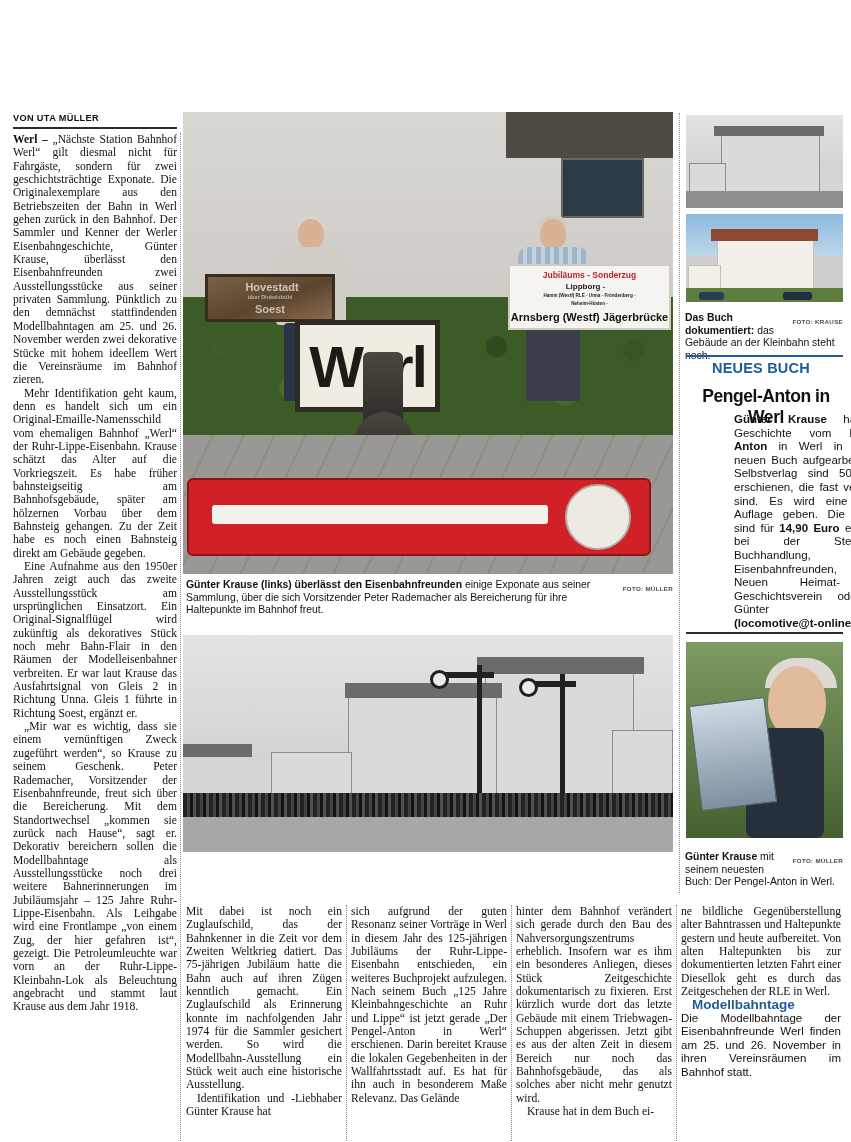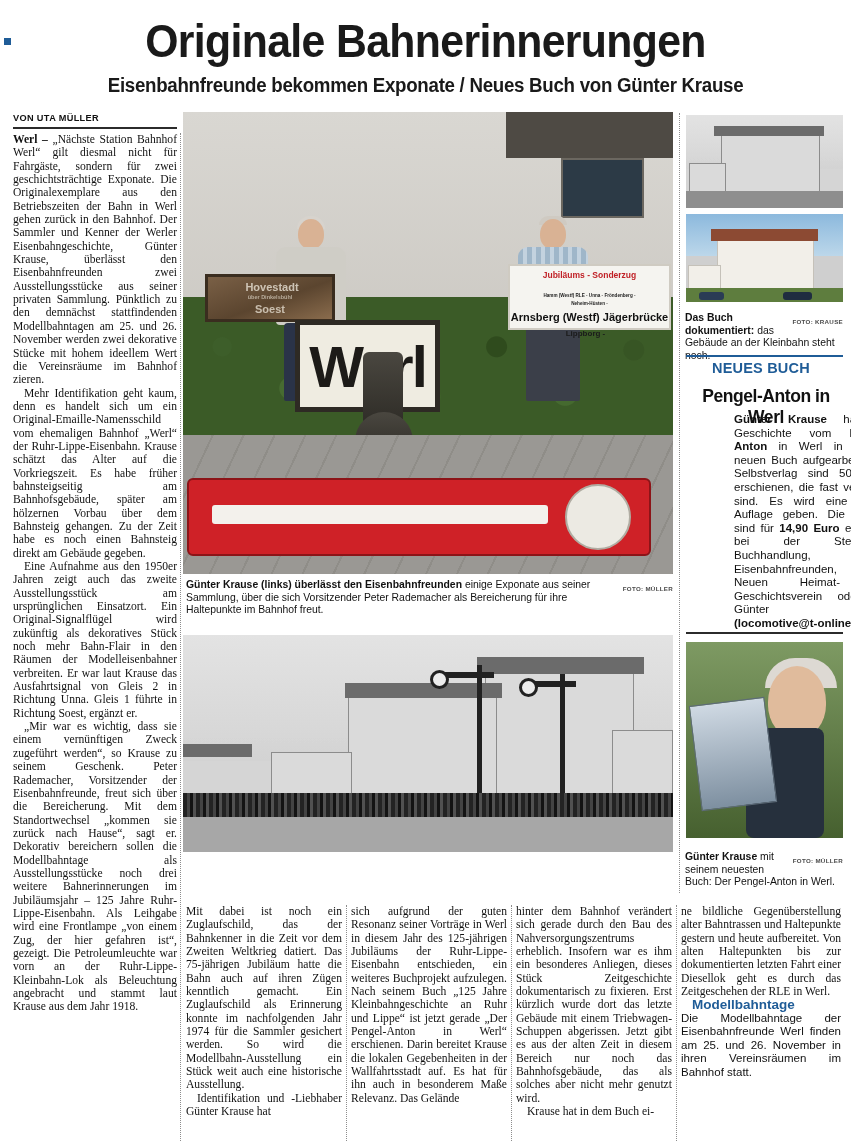--- a/index.html
+++ b/index.html
@@ -274,25 +274,20 @@
     height: 1.5px;
     background: #2b2b2b;
   }
   #rail-divider-krause { top: 632px; }
 </style>
 </head>
 <body>
 
 <div class="page">
 
-  <div class="masthead">
-    <div class="corner-mark"></div>
-    <div class="headline">Originale Bahnerinnerungen</div>
-    <div class="subheadline">Eisenbahnfreunde bekommen Exponate / Neues Buch von Günter Krause</div>
-  </div>
 
   <div class="byline">VON UTA MÜLLER</div>
   <div class="byline-rule"></div>
   <div class="body-col" id="lead-col">
       <p class="first"><b>Werl –</b> „Nächste Station Bahnhof Werl“ gilt diesmal nicht für Fahrgäste, sondern für zwei geschichtsträchtige Exponate. Die Originalexemplare aus den Betriebszeiten der Bahn in Werl gehen zurück in den Bahnhof. Der Sammler und Kenner der Werler Eisenbahngeschichte, Günter Krause, überlässt den Eisenbahnfreunden zwei Ausstellungsstücke aus seiner privaten Sammlung. Pünktlich zu den demnächst stattfindenden Modellbahntagen am 25. und 26. November werden zwei dekorative Stücke mit hohem ideellem Wert die Vereinsräume im Bahnhof zieren.</p>
       <p class="">Mehr Identifikation geht kaum, denn es handelt sich um ein Original-Emaille-Namensschild vom ehemaligen Bahnhof „Werl“ der Ruhr-Lippe-Eisenbahn. Krause schätzt das Alter auf die Vorkriegszeit. Es habe früher bahnsteigseitig am Bahnhofsgebäude, später am hölzernen Vorbau über dem Bahnsteig gehangen. Zu der Zeit habe es noch einen Bahnsteig direkt am Gebäude gegeben.</p>
       <p class="">Eine Aufnahme aus den 1950er Jahren zeigt auch das zweite Ausstellungsstück am ursprünglichen Einsatzort. Ein Original-Signalflügel wird zukünftig als dekoratives Stück noch mehr Bahn-Flair in den Räumen der Modelleisenbahner verbreiten. Er war laut Krause das Ausfahrtsignal von Gleis 2 in Richtung Unna. Gleis 1 führte in Richtung Soest, ergänzt er.</p>
       <p class="">„Mir war es wichtig, dass sie einem vernünftigen Zweck zugeführt werden“, so Krause zu seinem Geschenk. Peter Rademacher, Vorsitzender der Eisenbahnfreunde, freut sich über die Bereicherung. Mit dem Standortwechsel „kommen sie zurück nach Hause“, sagt er. Dekorativ bereichern sollen die Modellbahntage als Ausstellungsstücke noch drei weitere Bahnerinnerungen im Jubiläumsjahr – 125 Jahre Ruhr-Lippe-Eisenbahn. Als Leihgabe wird eine Frontlampe „von einem Zug, der hier gefahren ist“, gezeigt. Die Petroleumleuchte war vorn an der Ruhr-Lippe-Kleinbahn-Lok als Beleuchtung angebracht und stammt laut Krause aus dem Jahr 1918.</p>
     </div>
 
@@ -331,21 +326,21 @@
         <div style="position:absolute;left:4px;top:26px;right:4px;text-align:center;font-family:'Liberation Sans',sans-serif;font-weight:700;font-size:11px;color:#e2dacc;opacity:.8;">Soest</div>
       </div>
 
       <div class="sign sign-werl" style="left:112px;top:208px;width:145px;height:92px;font-size:58px;letter-spacing:-2px;">Werl</div>
 
       <div class="lamp" style="left:180px;top:240px;width:40px;height:96px;"></div>
       <div class="lamp" style="left:172px;top:300px;width:58px;height:58px;border-radius:50%;"></div>
 
       <div class="sign sign-white" style="left:325px;top:152px;width:163px;height:66px;">
         <div style="position:absolute;left:0;right:0;top:4px;text-align:center;font-family:'Liberation Sans',sans-serif;font-weight:700;font-size:8.5px;color:#c02026;">Jubiläums - Sonderzug</div>
-        <div style="position:absolute;left:0;right:8px;top:16px;text-align:center;font-family:'Liberation Sans',sans-serif;font-weight:700;font-size:8px;color:#1b1b1b;margin-top:47px;">Lippborg -</div>
+        <div style="position:absolute;left:0;right:8px;top:16px;text-align:center;font-family:'Liberation Sans',sans-serif;font-weight:700;font-size:8px;color:#1b1b1b;">Lippborg -</div>
         <div style="position:absolute;left:0;right:0;top:27px;text-align:center;font-family:'Liberation Sans',sans-serif;font-weight:700;font-size:4.6px;color:#1b1b1b;">Hamm (Westf) RLE - Unna - Fröndenberg -</div>
         <div style="position:absolute;left:0;right:0;top:35px;text-align:center;font-family:'Liberation Sans',sans-serif;font-weight:700;font-size:4.6px;color:#1b1b1b;">Neheim-Hüsten -</div>
         <div style="position:absolute;left:0;right:0;top:45px;text-align:center;font-family:'Liberation Sans',sans-serif;font-weight:700;font-size:11px;color:#111;">Arnsberg (Westf) Jägerbrücke</div>
       </div>
 
       <div class="pavement"></div>
 
       <div class="semaphore" style="left:4px;bottom:18px;width:460px;height:74px;">
         <div class="stripe"></div>
         <div class="disc"></div>

